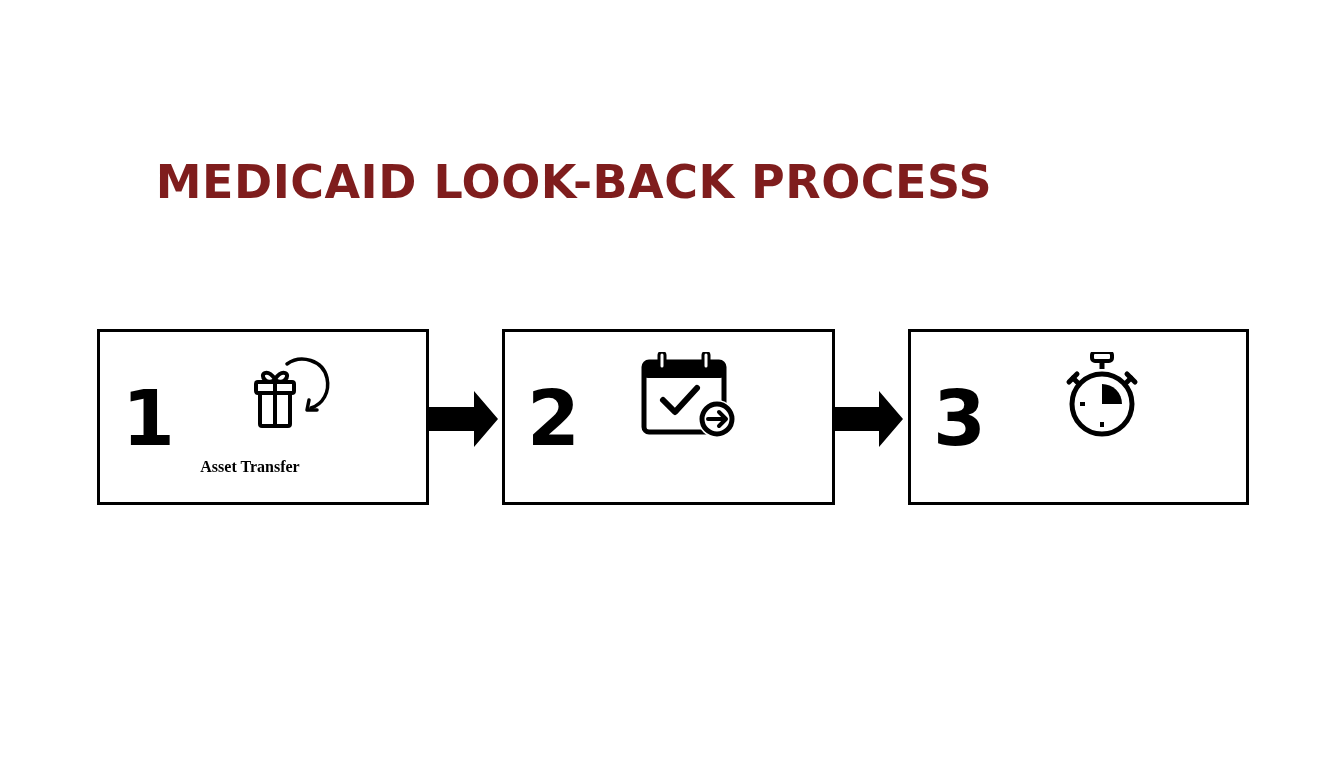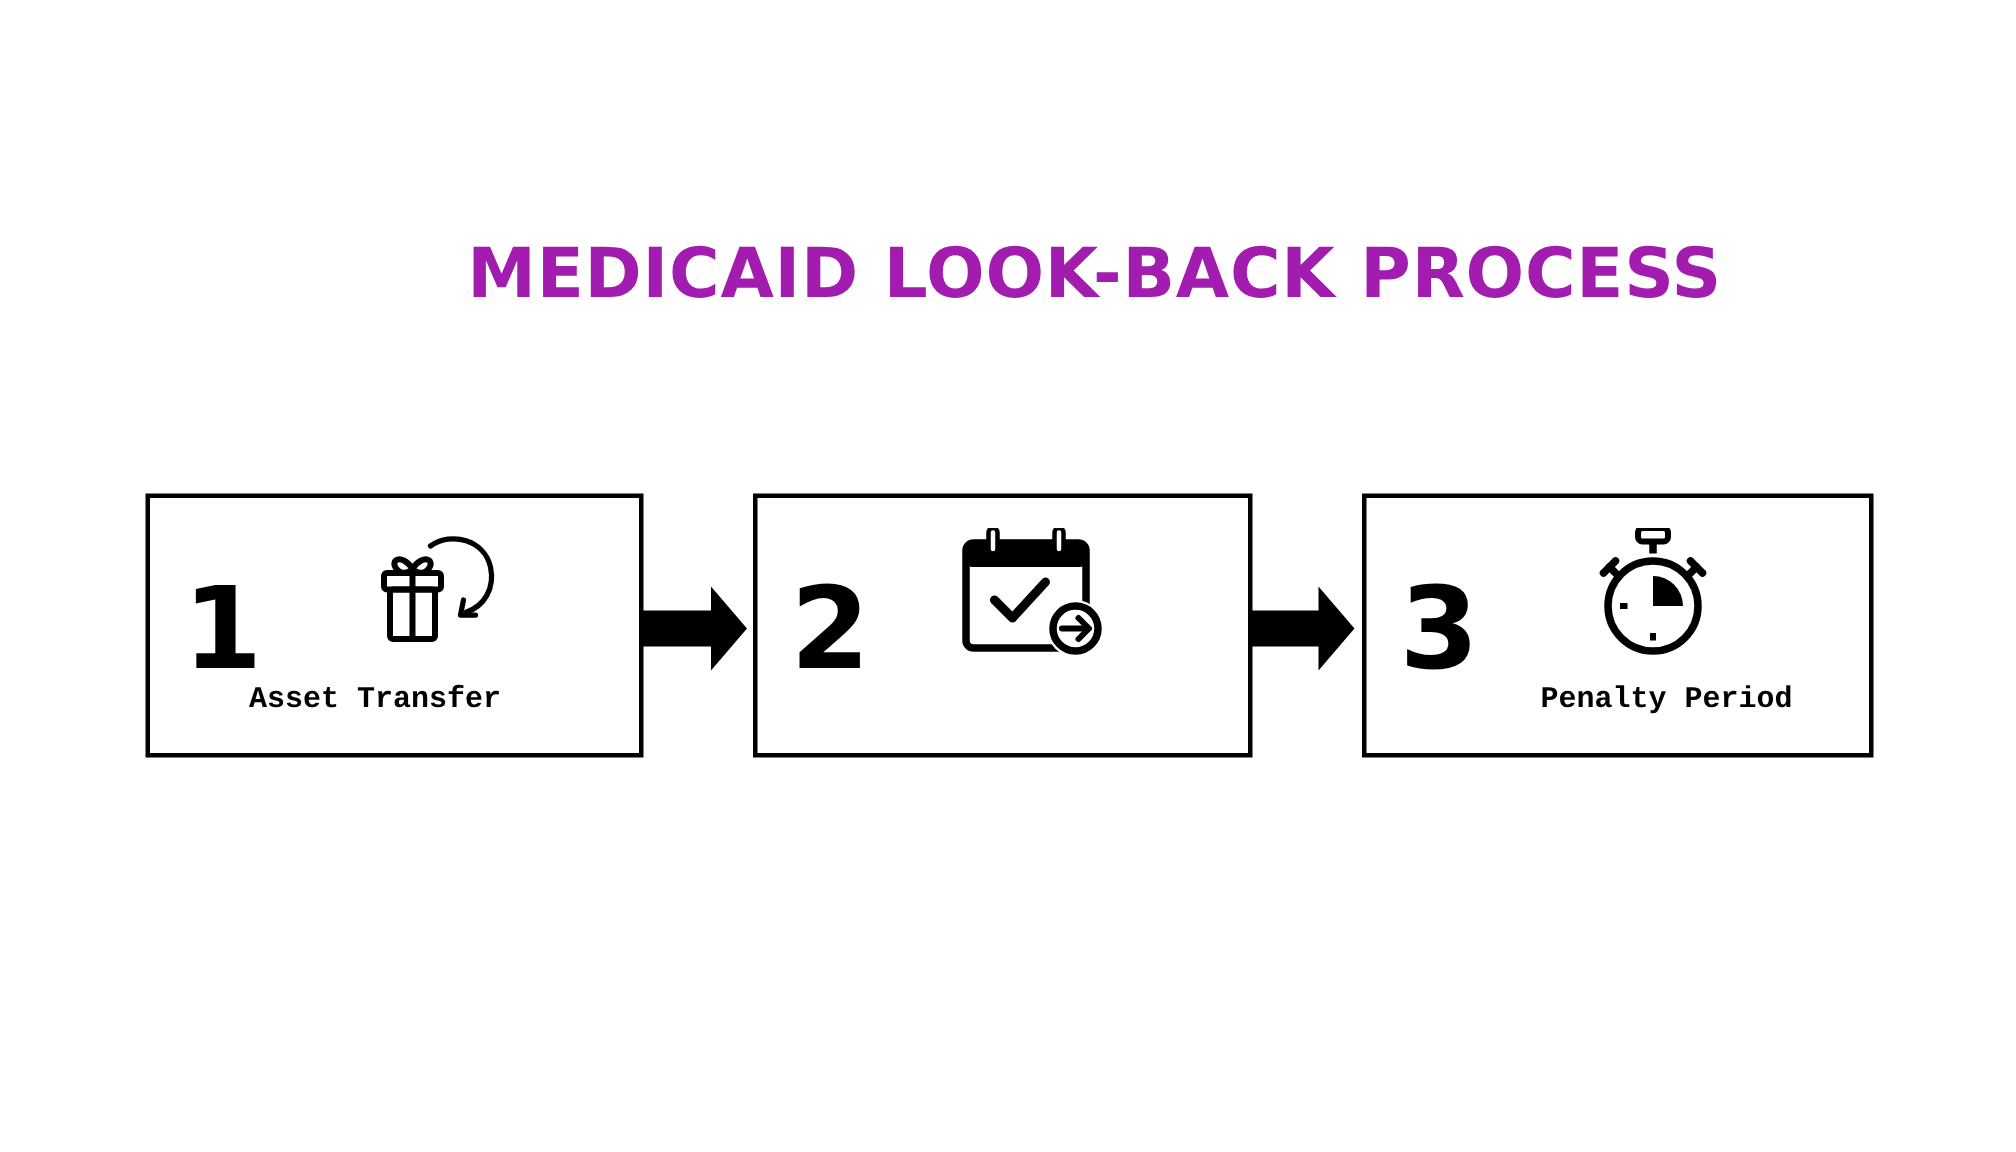--- a/index.html
+++ b/index.html
@@ -13,27 +13,27 @@
     body {
       position: relative;
       font-family: "DejaVu Sans", "Liberation Sans", sans-serif;
       color: #000;
     }
     .title {
       position: absolute;
       left: 0;
       width: 1148px;
       top: 152px;
-      text-align: right;
+      text-align: center;
       font-family: "DejaVu Sans", sans-serif;
       font-weight: bold;
       font-size: 46px;
       letter-spacing: 0.5px;
       line-height: 60px;
-      color: #a21caf;
+      color: #7f1d1d;
     }
     .step-box {
       position: absolute;
       top: 329px;
       height: 176px;
       border: 3px solid #000;
       box-sizing: border-box;
       background: #fff;
     }
     .step-number {
@@ -49,23 +49,23 @@
     .step-icon {
       position: absolute;
       top: 20px;
       width: 100px;
       height: 90px;
     }
     .step-icon svg { width: 100%; height: 100%; display: block; }
     .step-label {
       position: absolute;
       top: 122px;
-      font-family: Liberation Mono, monospace;
+      font-family: Liberation Serif, serif;
       font-weight: bold;
-      font-size: 20px;
+      font-size: 16px;
       line-height: 26px;
       color: #000;
       white-space: nowrap;
       text-align: center;
     }
     .connector-arrow {
       position: absolute;
       top: 391px;
       width: 72px;
       height: 56px;
@@ -146,14 +146,13 @@
       <line x1="81" y1="30" x2="73" y2="22" stroke="#000" stroke-width="5" stroke-linecap="round"></line>
 
       <circle cx="48" cy="52" r="30" fill="#fff" stroke="#000" stroke-width="5"></circle>
 
       <path d="M48 52 L48 32 A20 20 0 0 1 68 52 Z" fill="#000"></path>
 
       <rect x="26" y="50" width="5" height="4" fill="#000"></rect>
       <rect x="46" y="70" width="4" height="5" fill="#000"></rect>
     </svg>
   </div>
-  <div class="step-label" style="left:80px; width:240px;">Penalty Period</div>
 </div>
 
 </body></html>

